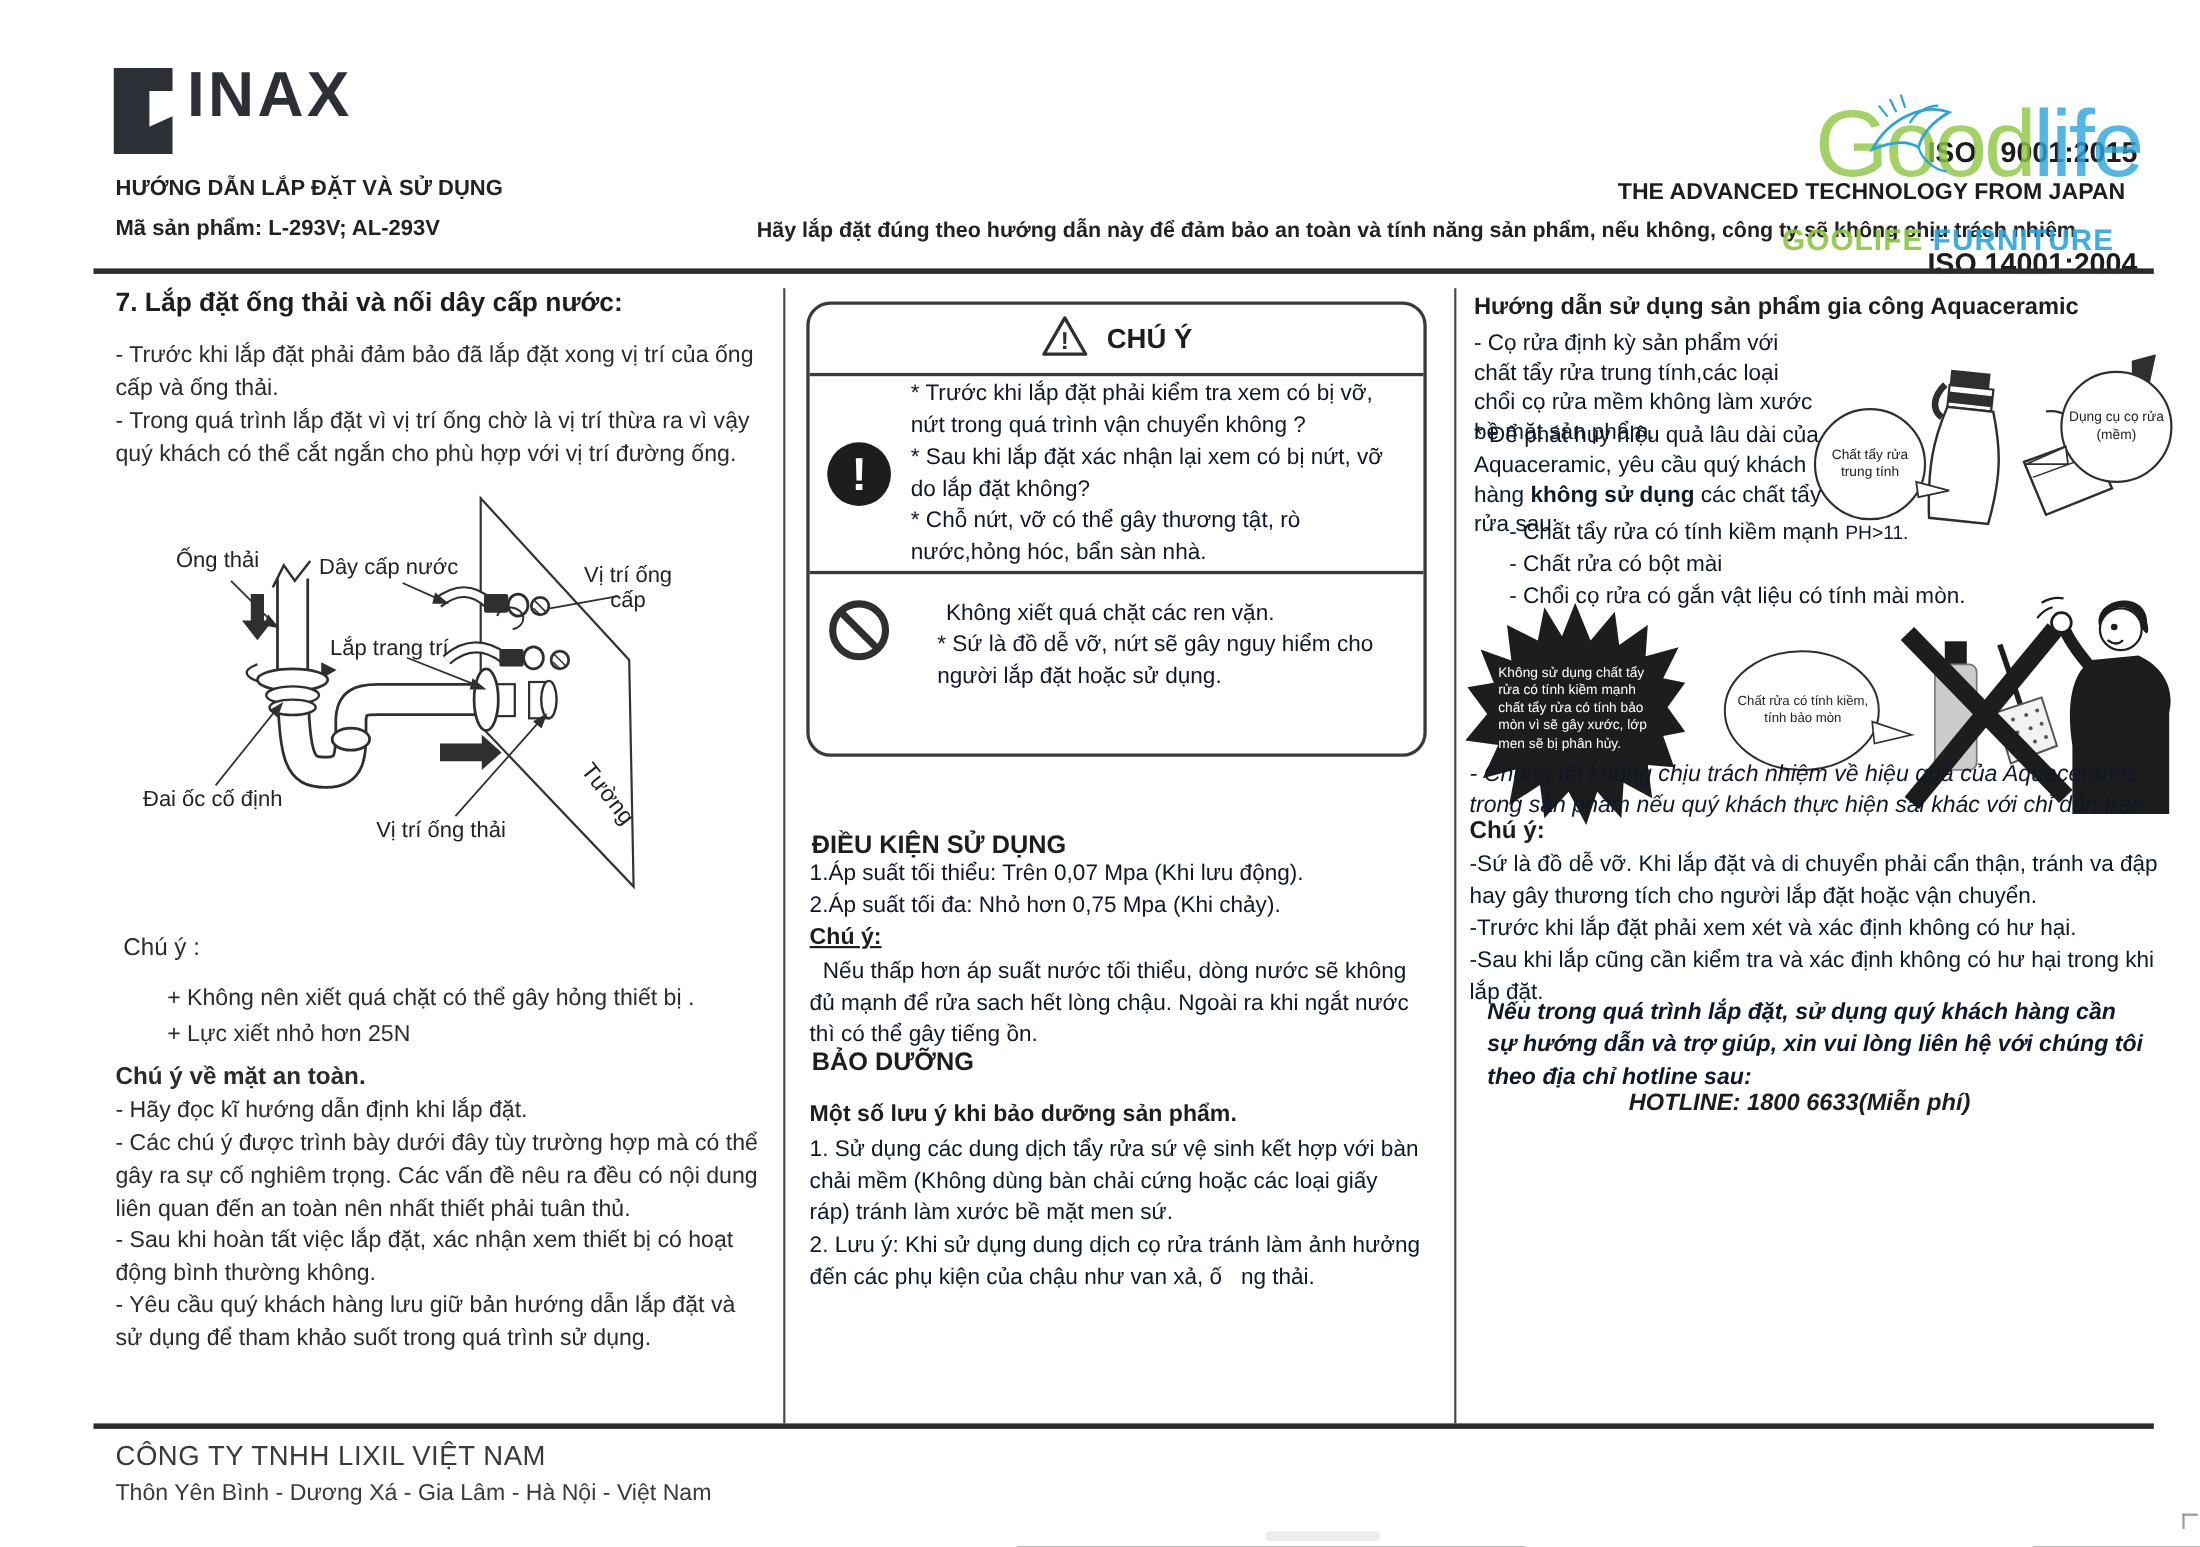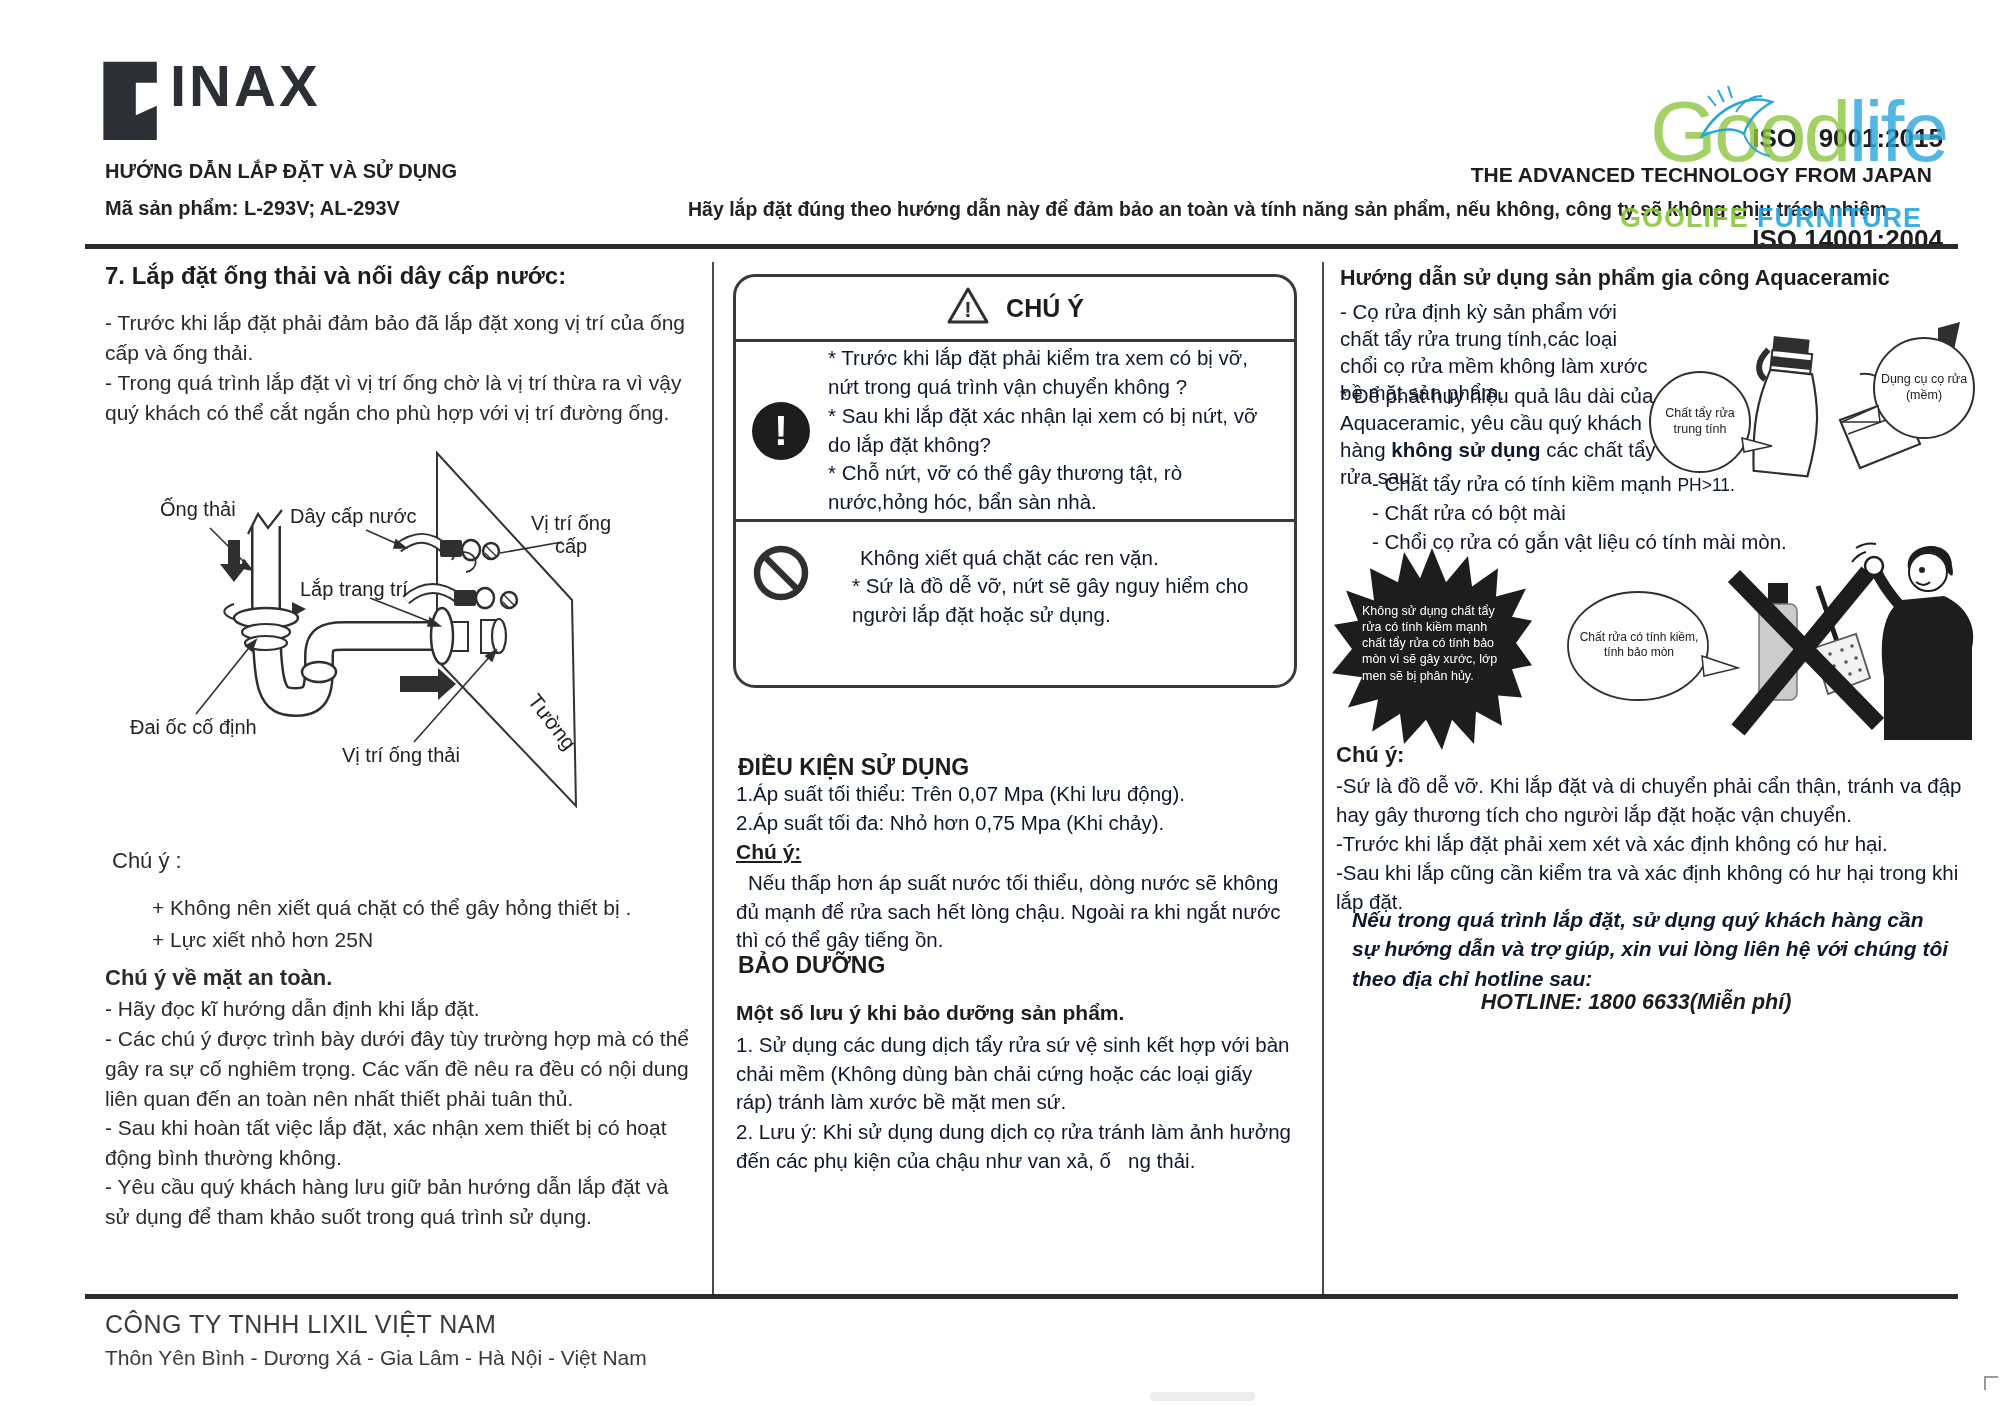--- a/index.html
+++ b/index.html
@@ -298,20 +298,21 @@
 
       <line x1="178" y1="48" x2="322" y2="196" stroke="#1d1d1d" stroke-width="17"></line>
       <line x1="312" y1="44" x2="182" y2="202" stroke="#1d1d1d" stroke-width="17"></line>
 
       <ellipse cx="82" cy="118" rx="70" ry="54" fill="#fff" stroke="#2f2f2f" stroke-width="1.8"></ellipse>
       <polygon points="146,128 182,140 148,148" fill="#fff" stroke="#2f2f2f" stroke-width="1.5"></polygon>
     </svg>
     <div class="bubble-txt" style="left:22px;top:102px;width:122px;font-size:12px;">Chất rửa có tính kiềm, tính bảo mòn</div>
   </div>
 
+  <div class="abs body-txt-s ital" style="left:1336px;top:690px;width:644px;font-size:21px;line-height:1.33;">- Chúng tôi không chịu trách nhiệm về hiệu quả của Aquaceramic trong sản phẩm nếu quý khách thực hiện sai khác với chỉ dẫn trên.</div>
   <div class="abs b" style="left:1336px;top:742px;font-size:22px;color:#1d1d1d;">Chú ý:</div>
   <div class="abs body-txt-s" style="left:1336px;top:772px;width:644px;">-Sứ là đồ dễ vỡ. Khi lắp đặt và di chuyển phải cẩn thận, tránh va đập hay gây thương tích cho người lắp đặt hoặc vận chuyển.</div>
   <div class="abs body-txt-s" style="left:1336px;top:830px;width:644px;">-Trước khi lắp đặt phải xem xét và xác định không có hư hại.</div>
   <div class="abs body-txt-s" style="left:1336px;top:859px;width:644px;">-Sau khi lắp cũng cần kiểm tra và xác định không có hư hại trong khi lắp đặt.</div>
 
   <div class="abs body-txt-s b ital" style="left:1352px;top:905px;width:600px;font-size:21px;">Nếu trong quá trình lắp đặt, sử dụng quý khách hàng cần sự hướng dẫn và trợ giúp, xin vui lòng liên hệ với chúng tôi theo địa chỉ hotline sau:</div>
   <div class="abs b ital" style="left:1336px;top:990px;width:600px;text-align:center;font-size:21.5px;color:#1d1d1d;">HOTLINE: 1800 6633(Miễn phí)</div>
 
   <div class="abs hrule" style="left:85px;top:1294px;width:1873px;"></div>
   <div class="abs f-company" style="left:105px;top:1310px;">CÔNG TY TNHH LIXIL VIỆT NAM</div>

